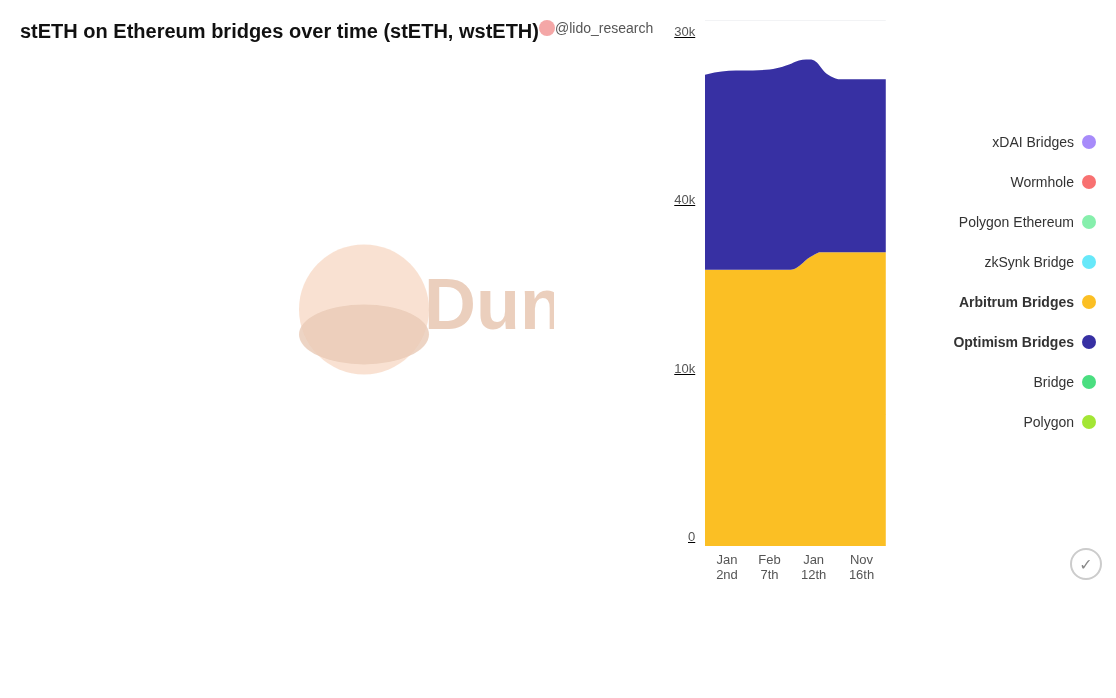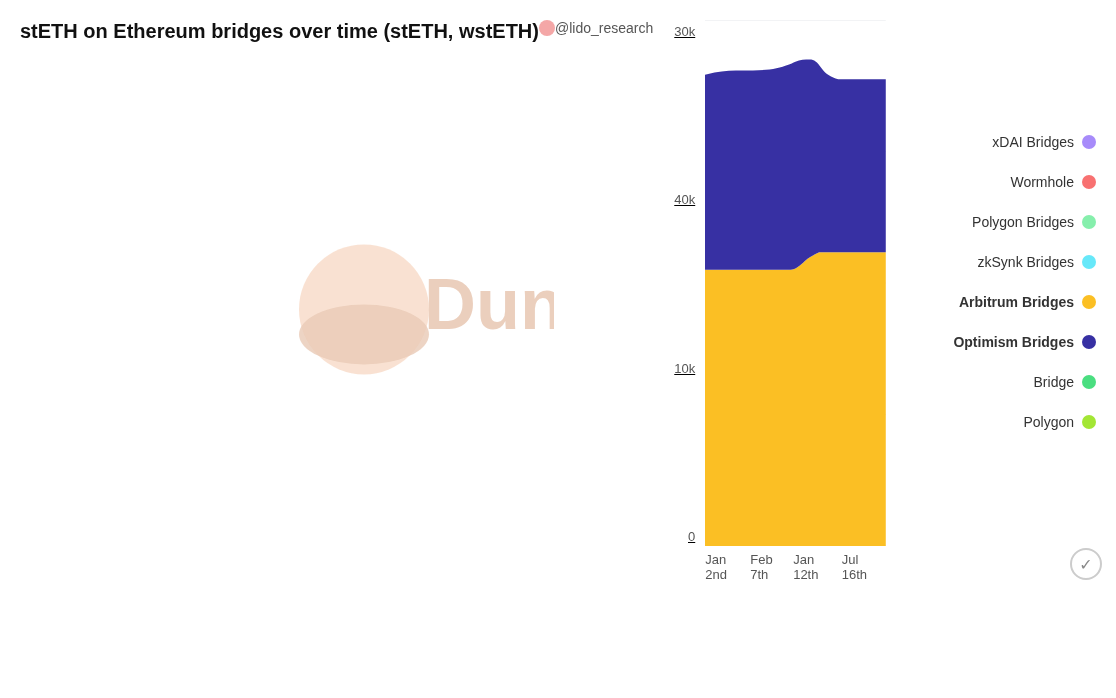--- a/index.html
+++ b/index.html
@@ -77,21 +77,21 @@
     .x-axis {
       display: flex;
       justify-content: space-between;
       padding: 6px 0 0 0;
       height: 28px;
     }
     .x-label {
       font-size: 13px;
       color: #555;
       font-family: sans-serif;
-      text-align: left;
+      text-align: center;
     }
     .legend {
       width: 200px;
       display: flex;
       flex-direction: column;
       justify-content: center;
       gap: 24px;
       padding-left: 10px;
       padding-bottom: 30px;
     }
@@ -219,39 +219,39 @@
           <ellipse cx="70" cy="95" rx="65" ry="30" fill="#c06830" opacity="0.8"></ellipse>
 
           <text x="130" y="90" font-family="sans-serif" font-size="72" font-weight="bold" fill="#c06830" opacity="0.9">Dune</text>
         </svg>
       </div>
 
       <div class="x-axis">
         <span class="x-label">Jan 2nd</span>
         <span class="x-label">Feb 7th</span>
         <span class="x-label">Jan 12th</span>
-        <span class="x-label">Jul 16th</span>
+        <span class="x-label">Nov 16th</span>
       </div>
     </div>
 
     <div class="legend">
       <div class="legend-item">
         <span class="legend-label">xDAI Bridges</span>
         <div class="legend-dot" style="background:#a78bfa;"></div>
       </div>
       <div class="legend-item">
         <span class="legend-label">Wormhole</span>
         <div class="legend-dot" style="background:#f87171;"></div>
       </div>
       <div class="legend-item">
-        <span class="legend-label">Polygon Bridges</span>
+        <span class="legend-label">Polygon Ethereum</span>
         <div class="legend-dot" style="background:#86efac;"></div>
       </div>
       <div class="legend-item">
-        <span class="legend-label">zkSynk Bridges</span>
+        <span class="legend-label">zkSynk Bridge</span>
         <div class="legend-dot" style="background:#67e8f9;"></div>
       </div>
       <div class="legend-item bold">
         <span class="legend-label" style="font-weight:bold;text-align:center;">Arbitrum Bridges</span>
         <div class="legend-dot" style="background:#fbbf24;"></div>
       </div>
       <div class="legend-item bold">
         <span class="legend-label" style="font-weight:bold;">Optimism Bridges</span>
         <div class="legend-dot" style="background:#3730a3;"></div>
       </div>

